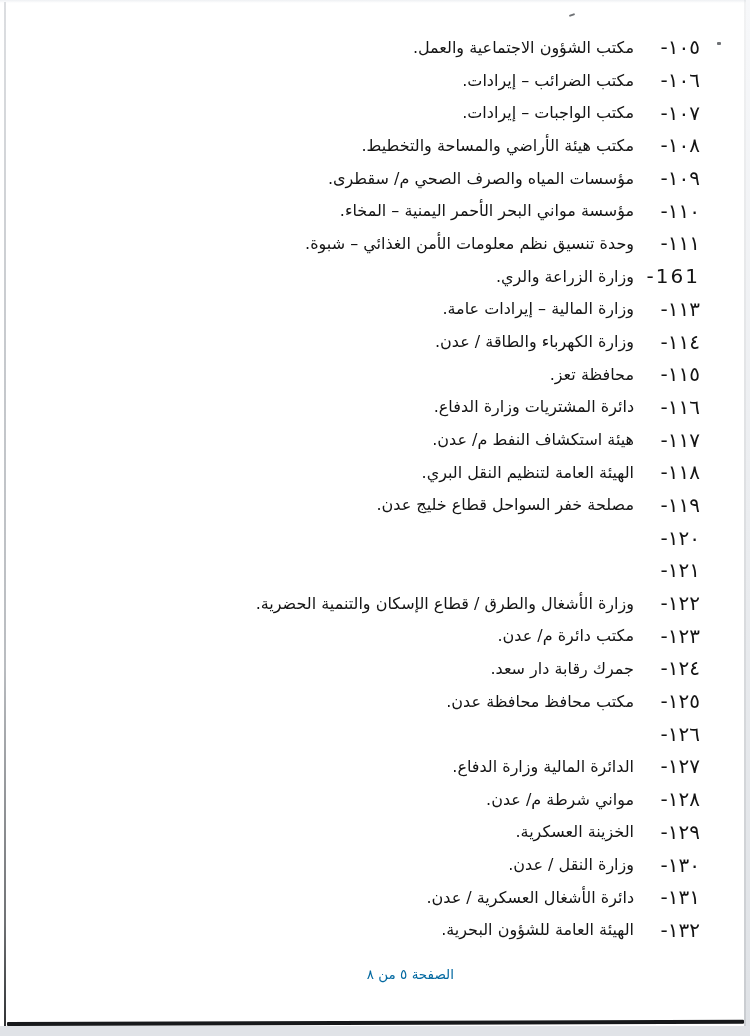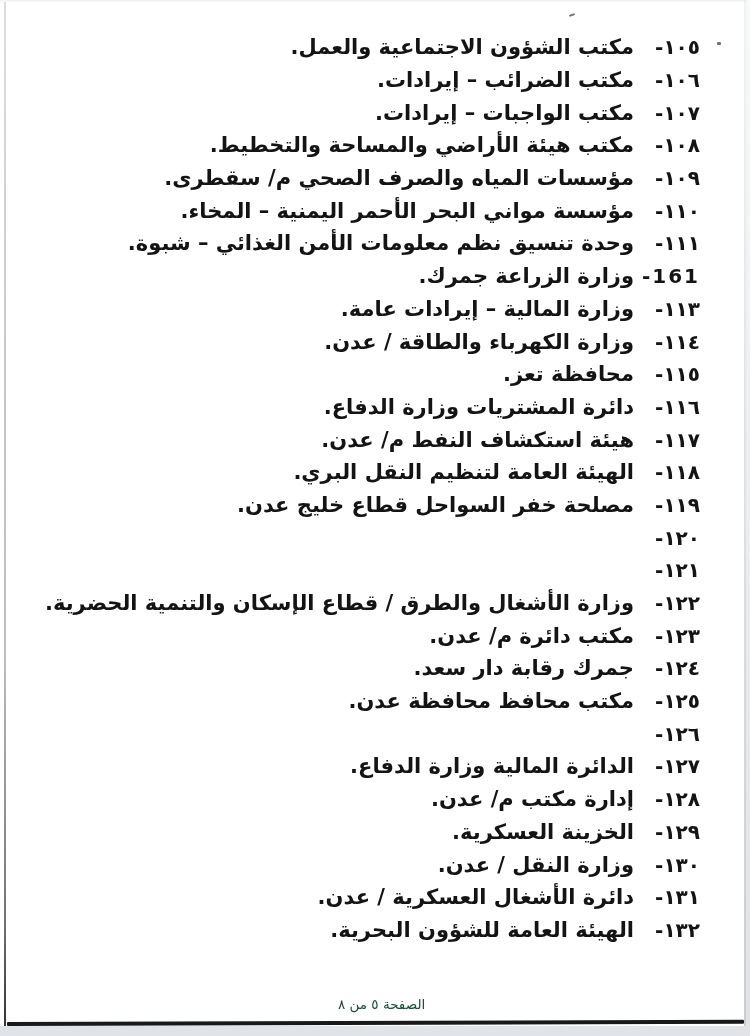--- a/index.html
+++ b/index.html
@@ -39,33 +39,33 @@
   }
   .row{
     height:32.7px;
     display:flex;align-items:center;
     column-gap:14px;
     white-space:nowrap;
   }
   .num{
     flex:0 0 52px;width:52px;
     text-align:right;
-    font-size:20px;font-weight:700;
+    font-size:20px;font-weight:400;
     letter-spacing:2px;
     color:var(--ink);
   }
   .txt{
-    font-size:21px;font-weight:700;
+    font-size:16px;font-weight:400;
     color:var(--ink);
     letter-spacing:0.2px;
   }
   .footer{
     position:absolute;top:966px;left:338px;width:116px;
-    direction:rtl;text-align:left;
-    font-size:13.5px;font-weight:400;color:#14532d;margin-top:30px;
+    direction:rtl;text-align:right;
+    font-size:13.5px;font-weight:400;color:#0369a1;
   }
 </style>
 </head>
 <body>
 
 <div class="page">
   <div class="edge-top"></div>
   <div class="edge-left"></div>
   <div class="edge-right-strip"></div>
   <div class="edge-right-line"></div>
@@ -94,21 +94,21 @@
       <div class="row">
         <span class="num">١١٠-</span>
         <span class="txt">مؤسسة مواني البحر الأحمر اليمنية – المخاء.</span>
       </div>
       <div class="row">
         <span class="num">١١١-</span>
         <span class="txt">وحدة تنسيق نظم معلومات الأمن الغذائي – شبوة.</span>
       </div>
       <div class="row">
         <span class="num">161-</span>
-        <span class="txt">وزارة الزراعة جمرك.</span>
+        <span class="txt">وزارة الزراعة والري.</span>
       </div>
       <div class="row">
         <span class="num">١١٣-</span>
         <span class="txt">وزارة المالية – إيرادات عامة.</span>
       </div>
       <div class="row">
         <span class="num">١١٤-</span>
         <span class="txt">وزارة الكهرباء والطاقة / عدن.</span>
       </div>
       <div class="row">
@@ -155,21 +155,21 @@
       </div>
       <div class="row">
         <span class="num">١٢٦-</span>
       </div>
       <div class="row">
         <span class="num">١٢٧-</span>
         <span class="txt">الدائرة المالية وزارة الدفاع.</span>
       </div>
       <div class="row">
         <span class="num">١٢٨-</span>
-        <span class="txt">إدارة مكتب م/ عدن.</span>
+        <span class="txt">مواني شرطة م/ عدن.</span>
       </div>
       <div class="row">
         <span class="num">١٢٩-</span>
         <span class="txt">الخزينة العسكرية.</span>
       </div>
       <div class="row">
         <span class="num">١٣٠-</span>
         <span class="txt">وزارة النقل / عدن.</span>
       </div>
       <div class="row">

